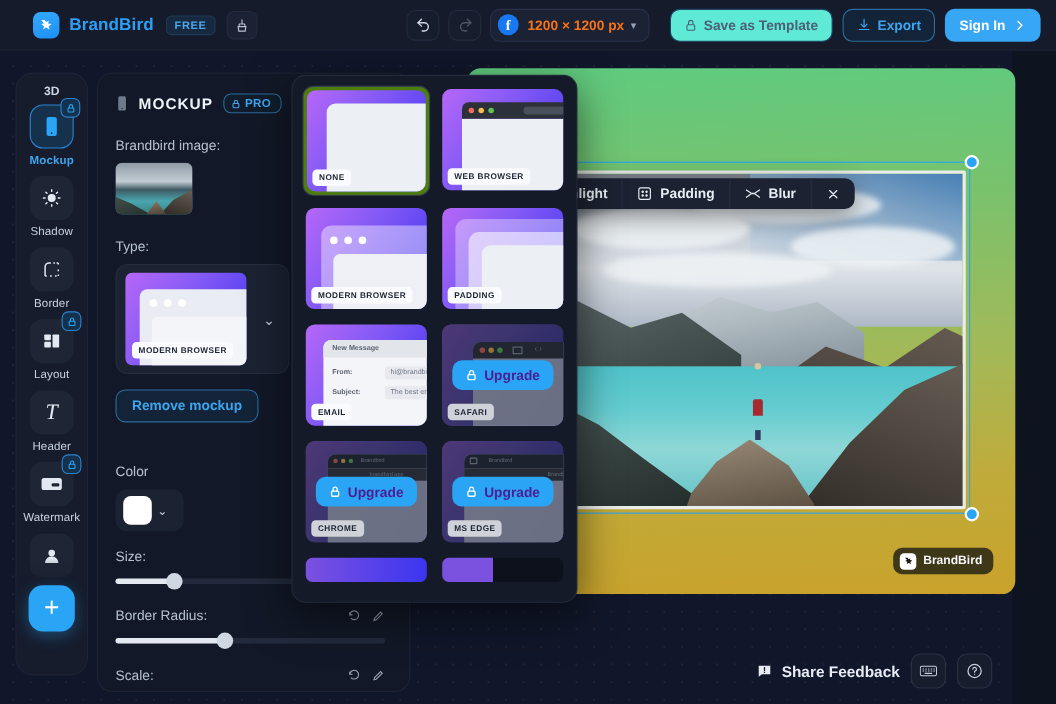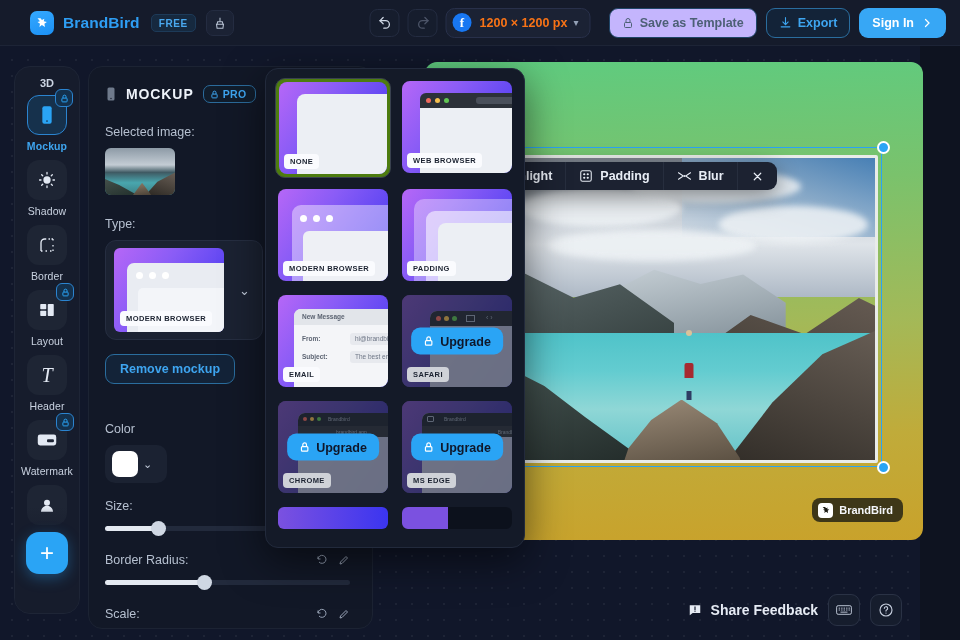--- a/index.html
+++ b/index.html
@@ -61,21 +61,21 @@
   }
   .fb-dot {
     width: 19px; height: 19px; border-radius: 50%; background: #1877f2;
     display: flex; align-items: center; justify-content: center;
     color: #fff; font-weight: bold; font-size: 13px; font-family: "Liberation Serif", serif;
   }
   .size-pill .lbl { font-size: 12.5px; font-weight: bold; color: #f97316; }
   .size-pill .cv { color: #93a0b6; font-size: 10px; margin-left: -2px; }
   .header-right { position: absolute; right: 14px; display: flex; align-items: center; gap: 9px; }
   .btn-outline-dim {
-    height: 30px; border-radius: 9px; border: 1px solid #1f4566; background: #c4b5fd;
+    height: 30px; border-radius: 9px; border: 1px solid #1f4566; background: #5eead4;
     display: flex; align-items: center; gap: 6px; padding: 0 12px;
     color: #4d6076; font-size: 12.5px; font-weight: bold; cursor: pointer;
   }
   .btn-outline {
     height: 30px; border-radius: 9px; border: 1px solid #2a6d9e; background: #132338;
     display: flex; align-items: center; gap: 6px; padding: 0 12px;
     color: #3ea5f0; font-size: 12.5px; font-weight: bold; cursor: pointer;
   }
   .btn-primary {
     height: 30px; border-radius: 9px; background: #37a7f5;
@@ -194,21 +194,21 @@
     background: linear-gradient(125deg,#b667f7 0%,#8a5cf6 35%,#3b35f0 100%);
   }
   .dd-tag {
     position: absolute; left: 5px; bottom: 5px; z-index: 6;
     background: #fafbfe; color: #1b2230; font-size: 7.5px; font-weight: bold;
     letter-spacing: .4px; padding: 3px 6px; border-radius: 4px; white-space: nowrap;
   }
   .dd-tag.grey { background: #cfd2d8; }
   .upgrade-pill {
     position: absolute; left: 50%; top: 50%; transform: translate(-50%,-50%);
-    z-index: 8; background: #2aa4f5; color: #0f172a; border-radius: 9px;
+    z-index: 8; background: #2aa4f5; color: #4c1d95; border-radius: 9px;
     height: 27px; display: flex; align-items: center; gap: 6px; padding: 0 12px;
     font-size: 12.5px; font-weight: bold; white-space: nowrap; cursor: pointer;
   }
   .dd-dim { position:absolute; inset:0; background: rgba(20,26,40,.45); z-index: 5; }
   
   .w-none { position:absolute; left:18px; top:12px; right:-8px; bottom:-8px; background:#eceff4; border-radius:8px 0 0 0;}
   .w-bar { position:absolute; left:18px; top:12px; right:-8px; height:15px; background:#2c3139; border-radius:6px 0 0 0;}
   .w-bar i { position:absolute; top:5px; width:5px; height:5px; border-radius:50%; }
   .w-pane { position:absolute; left:18px; top:27px; right:-8px; bottom:-8px; background:#eceff4;}
   .w-url { position:absolute; right:-4px; top:4px; left:56px; height:7px; border-radius:3px; background:#4a505b;}
@@ -472,21 +472,21 @@
         <span class="panel-title">MOCKUP</span>
         <span class="pro-badge">
           <svg width="9" height="9" viewBox="0 0 24 24" fill="none" stroke="#3ea5f0" stroke-width="2.6">
               <rect x="5" y="11" width="14" height="10" rx="2"></rect>
               <path d="M8 11V7a4 4 0 0 1 8 0v4"></path>
             </svg>
           <span>PRO</span>
         </span>
       </div>
 
-      <div class="field-label">Selected image:</div>
+      <div class="field-label">Brandbird image:</div>
       <div class="thumb">
         <div style="position:absolute;inset:0;background:linear-gradient(180deg,#8d9aa6 0%,#c3ccd4 36%,#3f5a63 52%,#49a6ae 74%,#3d7f85 100%);"></div>
         <div style="position:absolute;left:0;bottom:0;width:46%;height:44%;background:linear-gradient(160deg,#4a5550,#22302c);clip-path:polygon(0 22%,44% 52%,100% 100%,0 100%);"></div>
         <div style="position:absolute;right:0;bottom:0;width:42%;height:52%;background:linear-gradient(200deg,#6b6158,#2c2823);clip-path:polygon(100% 8%,40% 46%,0 100%,100% 100%);"></div>
         <div style="position:absolute;left:40%;bottom:0;width:26%;height:26%;background:linear-gradient(170deg,#8d7c68,#4a4136);clip-path:polygon(50% 0,100% 100%,0 100%);"></div>
       </div>
 
       <div class="field-label">Type:</div>
       <div class="type-select">
         <div class="mini-mock">

